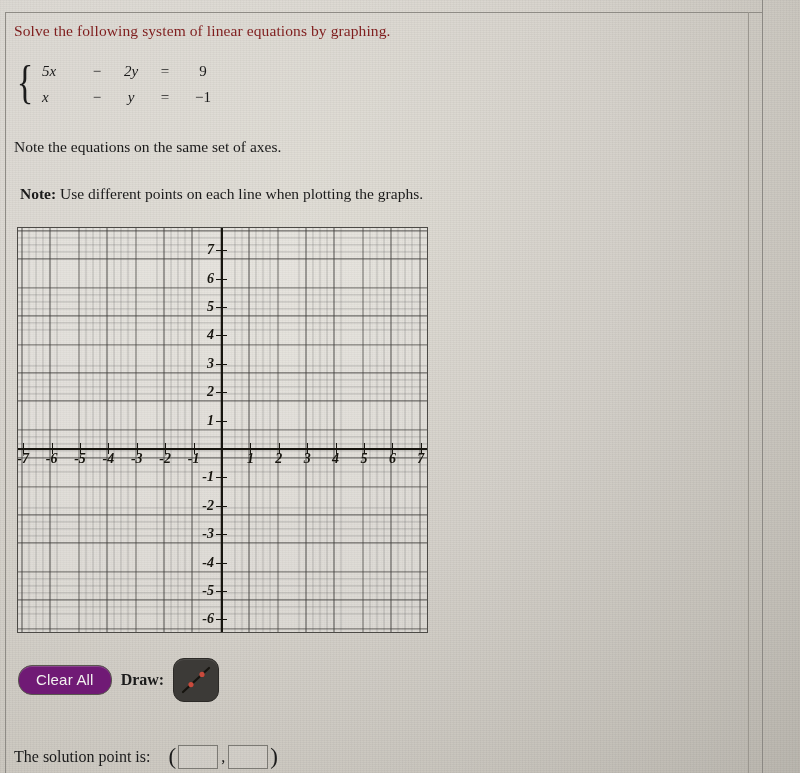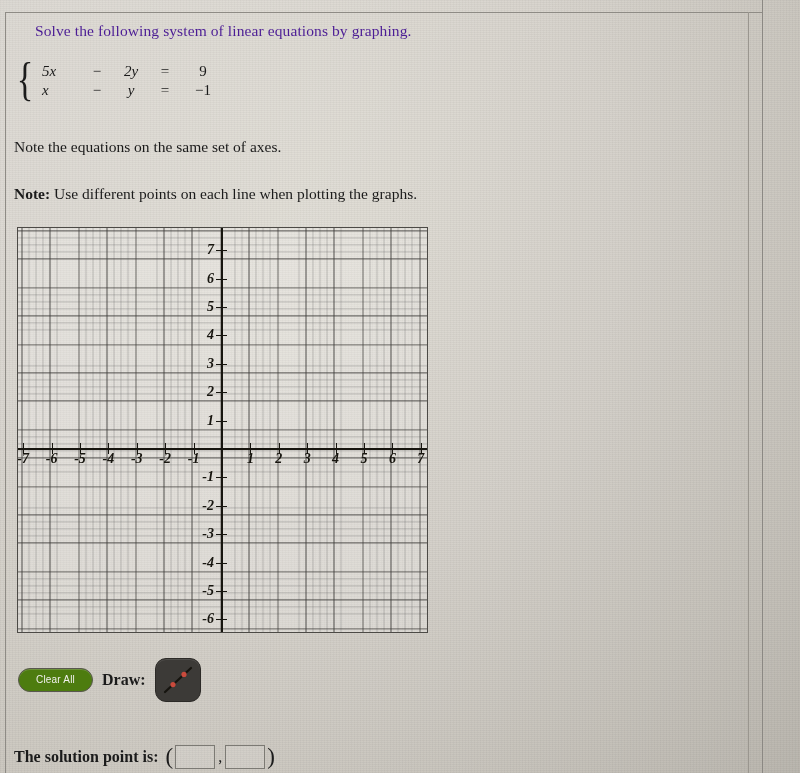--- a/index.html
+++ b/index.html
@@ -52,31 +52,30 @@
     width: 0; height: 761px;
     border-left: 1px solid #9a968f;
   }
 
   .content { position: absolute; left: 0; top: 0; }
 
   
   #prompt-line {
     left: 14px; top: 22px;
     font-size: 15.5px;
-    color: #4c1d95;
+    color: #7f1d1d;
     letter-spacing: 0.1px;
-    margin-left: 21px;
   }
   #graph-instruction {
     left: 14px; top: 138px;
     font-size: 15.5px;
     color: #1b1b1b;
   }
   #note-line {
-    left: 14px; top: 185px;
+    left: 20px; top: 185px;
     font-size: 15.5px;
     color: #1b1b1b;
   }
   #note-line .note-label { font-weight: bold; }
 
   
   #equation-system {
     left: 14px; top: 63px;
     display: flex;
     align-items: center;
@@ -86,21 +85,21 @@
     font-size: 46px;
     line-height: 34px;
     font-family: "Liberation Serif", serif;
     margin-right: 2px;
     margin-top: -3px;
     transform: scaleX(0.75);
   }
   .eq-grid {
     display: grid;
     grid-template-columns: 44px 30px 38px 30px 46px;
-    row-gap: 2px;
+    row-gap: 9px;
     font-size: 15px;
     font-style: italic;
     font-family: "Liberation Serif", serif;
   }
   .eq-grid span { text-align: center; white-space: nowrap; }
   .eq-grid .lhs { text-align: left; padding-left: 4px; }
   .eq-grid .op, .eq-grid .rel, .eq-grid .rhs { font-style: normal; }
 
   
   #graph-area {
@@ -174,27 +173,27 @@
 
   
   #toolbar {
     position: absolute;
     left: 18px; top: 658px;
     display: flex;
     align-items: center;
     gap: 9px;
   }
   #clear-all-button {
-    background: #4d7c0f;
+    background: #701a75;
     color: #f2f1ef;
     border: 1px solid #59574f;
     border-radius: 14px;
     padding: 5px 17px 6px 17px;
     font-family: "Liberation Sans", sans-serif;
-    font-size: 10px;
+    font-size: 15px;
     letter-spacing: 0.2px;
     cursor: pointer;
     box-shadow: inset 0 1px 0 rgba(255,255,255,0.18);
   }
   #draw-label {
     font-size: 16px;
     color: #1b1b1b;
     font-weight: bold;
   }
   #line-tool-button {
@@ -218,21 +217,21 @@
   }
   #answer-row .paren { font-size: 23px; margin: 0 2px; line-height: 16px; }
   #answer-row .comma { margin: 0 3px; }
   .answer-box {
     width: 34px; height: 20px;
     border: 1px solid #7c7a74;
     background: rgba(255,255,255,0.10);
     display: inline-block;
     vertical-align: middle;
   }
-  .answer-label { margin-right: 5px; font-weight: bold; }
+  .answer-label { margin-right: 16px; }
 </style>
 </head>
 <body>
 
 <div id="page"></div>
 <div id="rule-top"></div>
 <div id="rule-left"></div>
 <div id="rule-right-inner"></div>
 <div id="rule-right-outer"></div>
 

